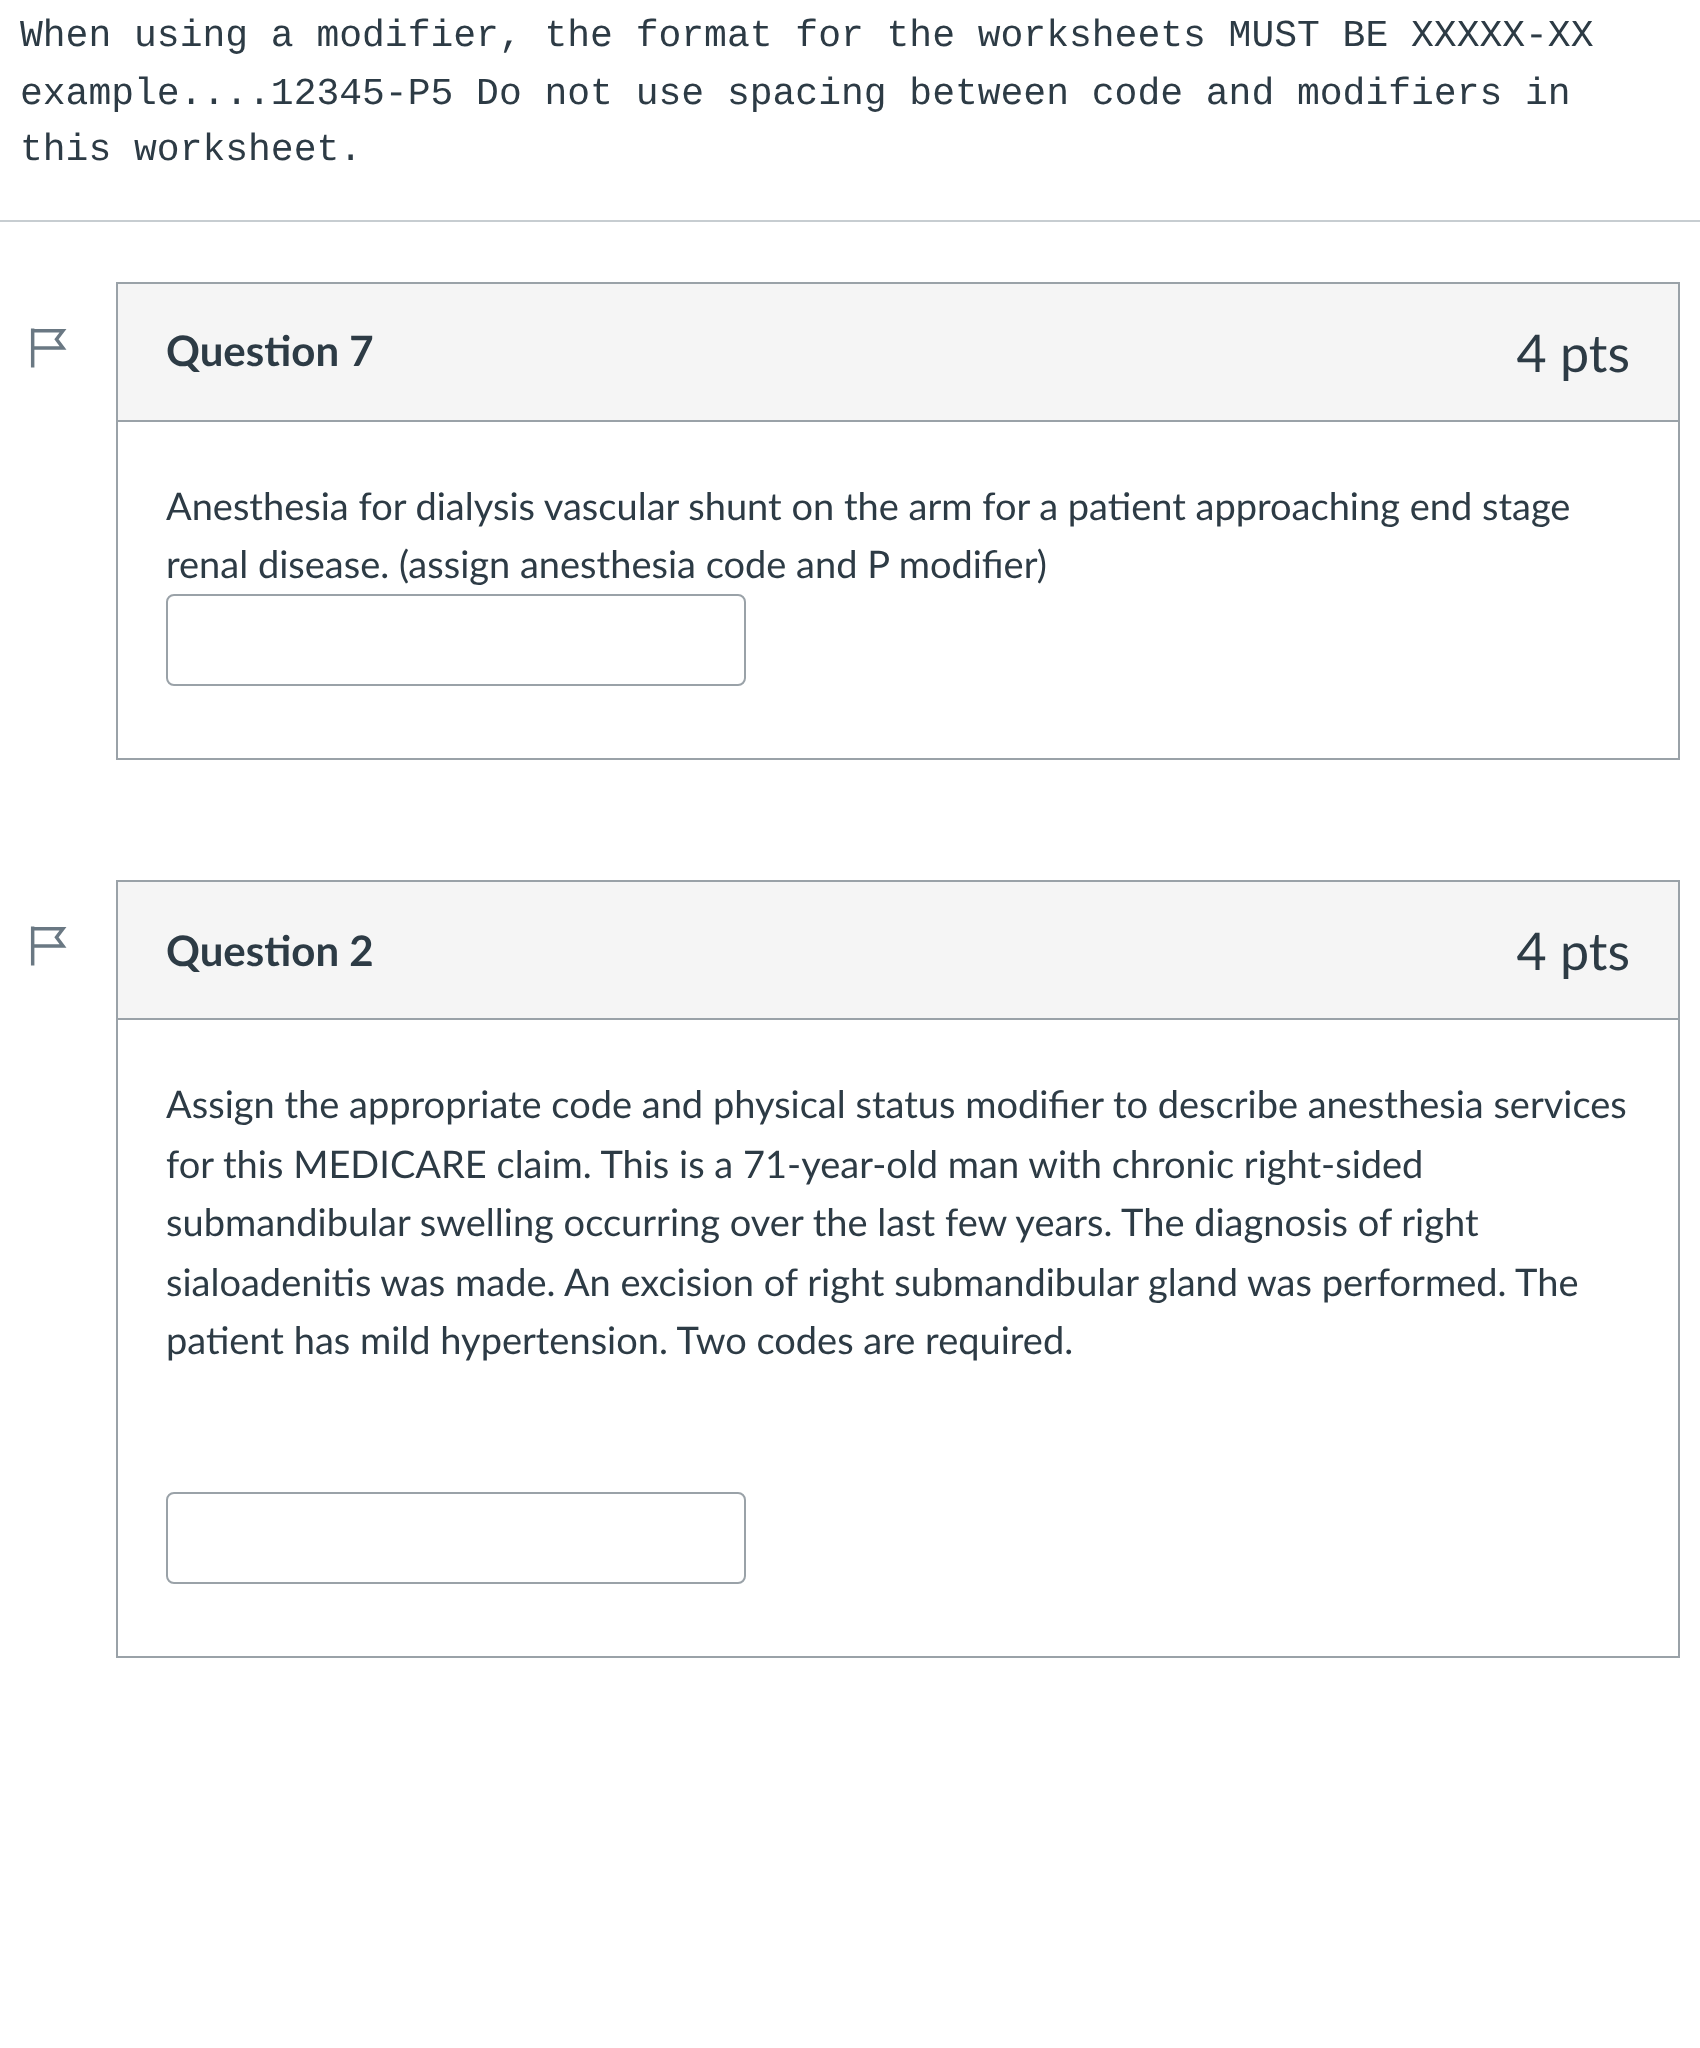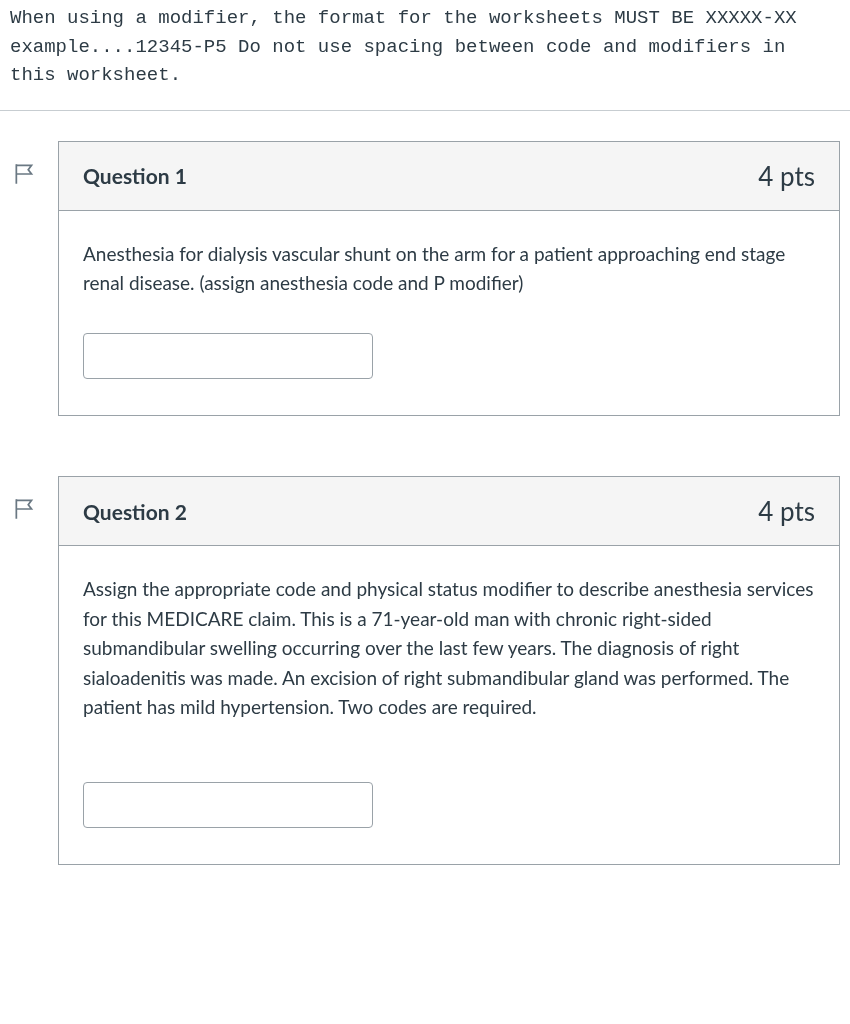--- a/index.html
+++ b/index.html
@@ -65,21 +65,20 @@
     font-size: 26px;
     color: #2d3b45;
   }
   .question-body {
     padding: 28px 24px 36px 24px;
   }
   .question-text {
     font-size: 19px;
     line-height: 1.55;
     color: #2d3b45;
-    margin-bottom: 36px;
   }
   .answer-input {
     width: 290px;
     height: 46px;
     border: 1px solid #9aa2a8;
     border-radius: 4px;
     padding: 6px 10px;
     font-size: 16px;
     background: #ffffff;
   }
@@ -98,21 +97,21 @@
 
   <div class="question-row">
     <div class="flag-icon">
       <svg viewBox="0 0 24 24">
         <path d="M4 3 L4 21"></path>
         <path d="M4 4 L18 4 L15 8 L18 12 L4 12"></path>
       </svg>
     </div>
     <div class="question-card">
       <div class="question-header">
-        <span class="question-title">Question 1</span>
+        <span class="question-title">Question 7</span>
         <span class="question-points">4 pts</span>
       </div>
       <div class="question-body">
         <div class="question-text">Anesthesia for dialysis vascular shunt on the arm for a patient approaching end stage renal disease. (assign anesthesia code and P modifier)</div>
         <input type="text" class="answer-input" value="" style="">
       </div>
     </div>
   </div>
 
   <div class="question-row">

